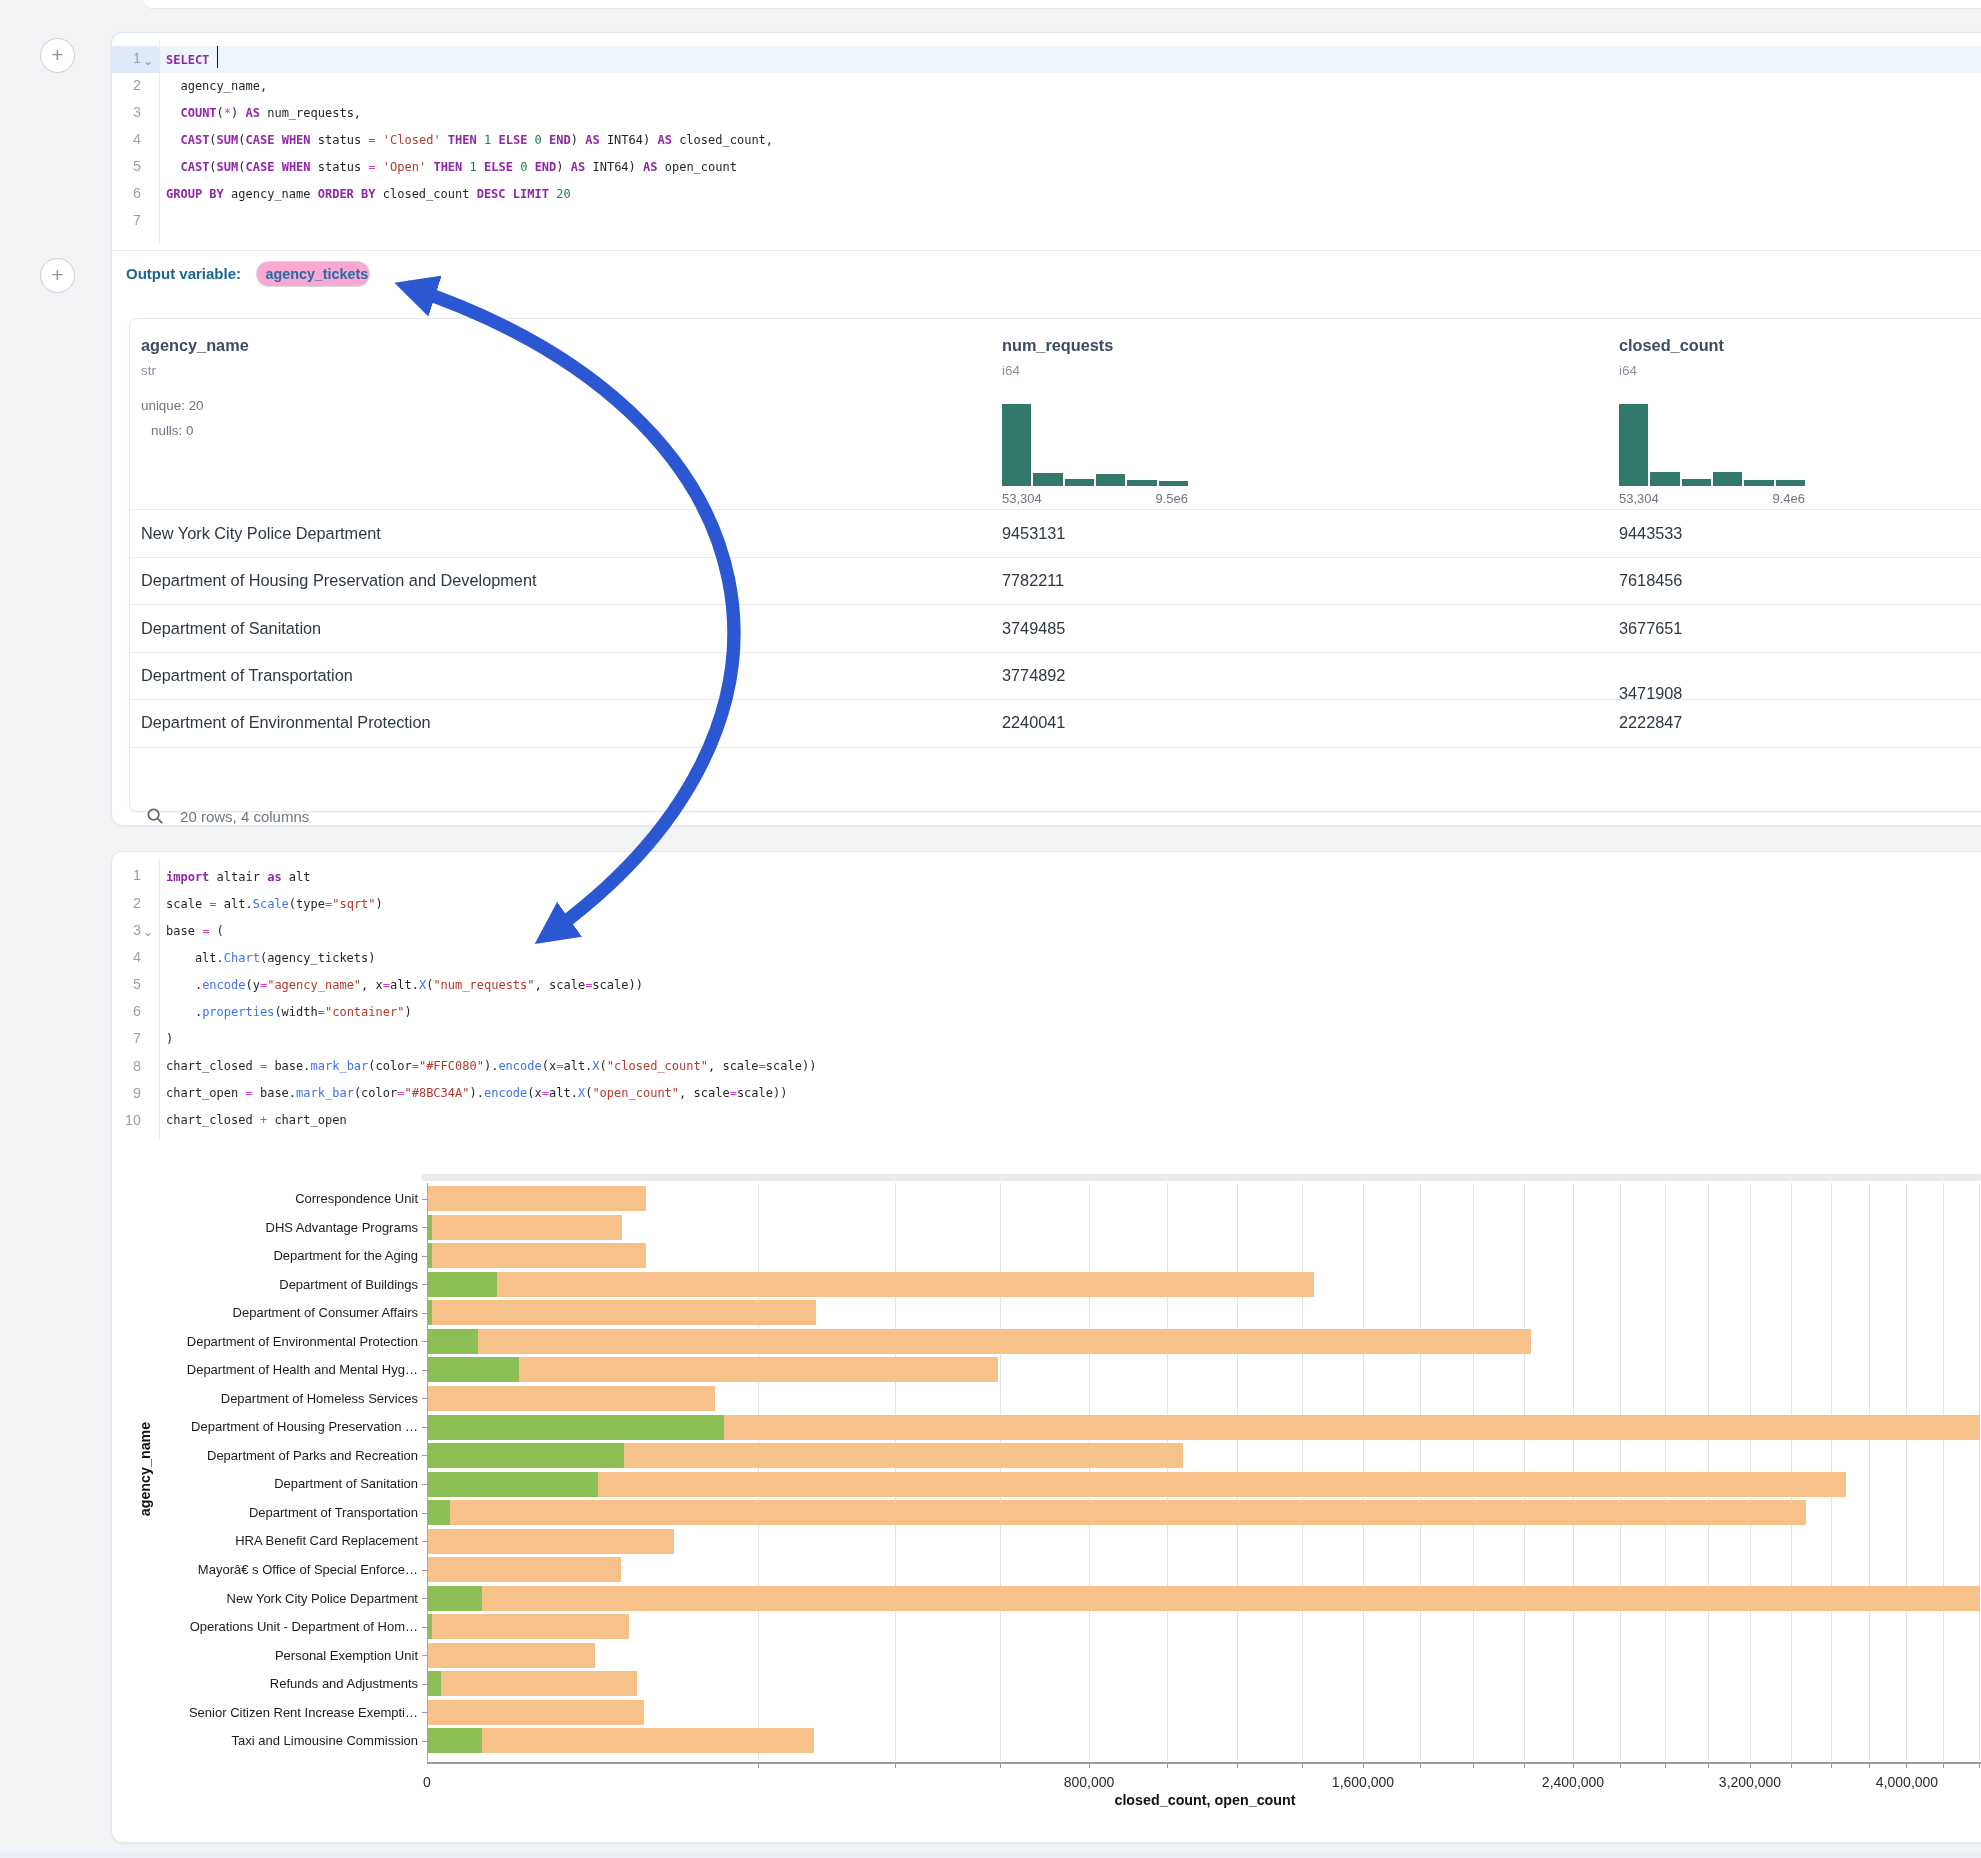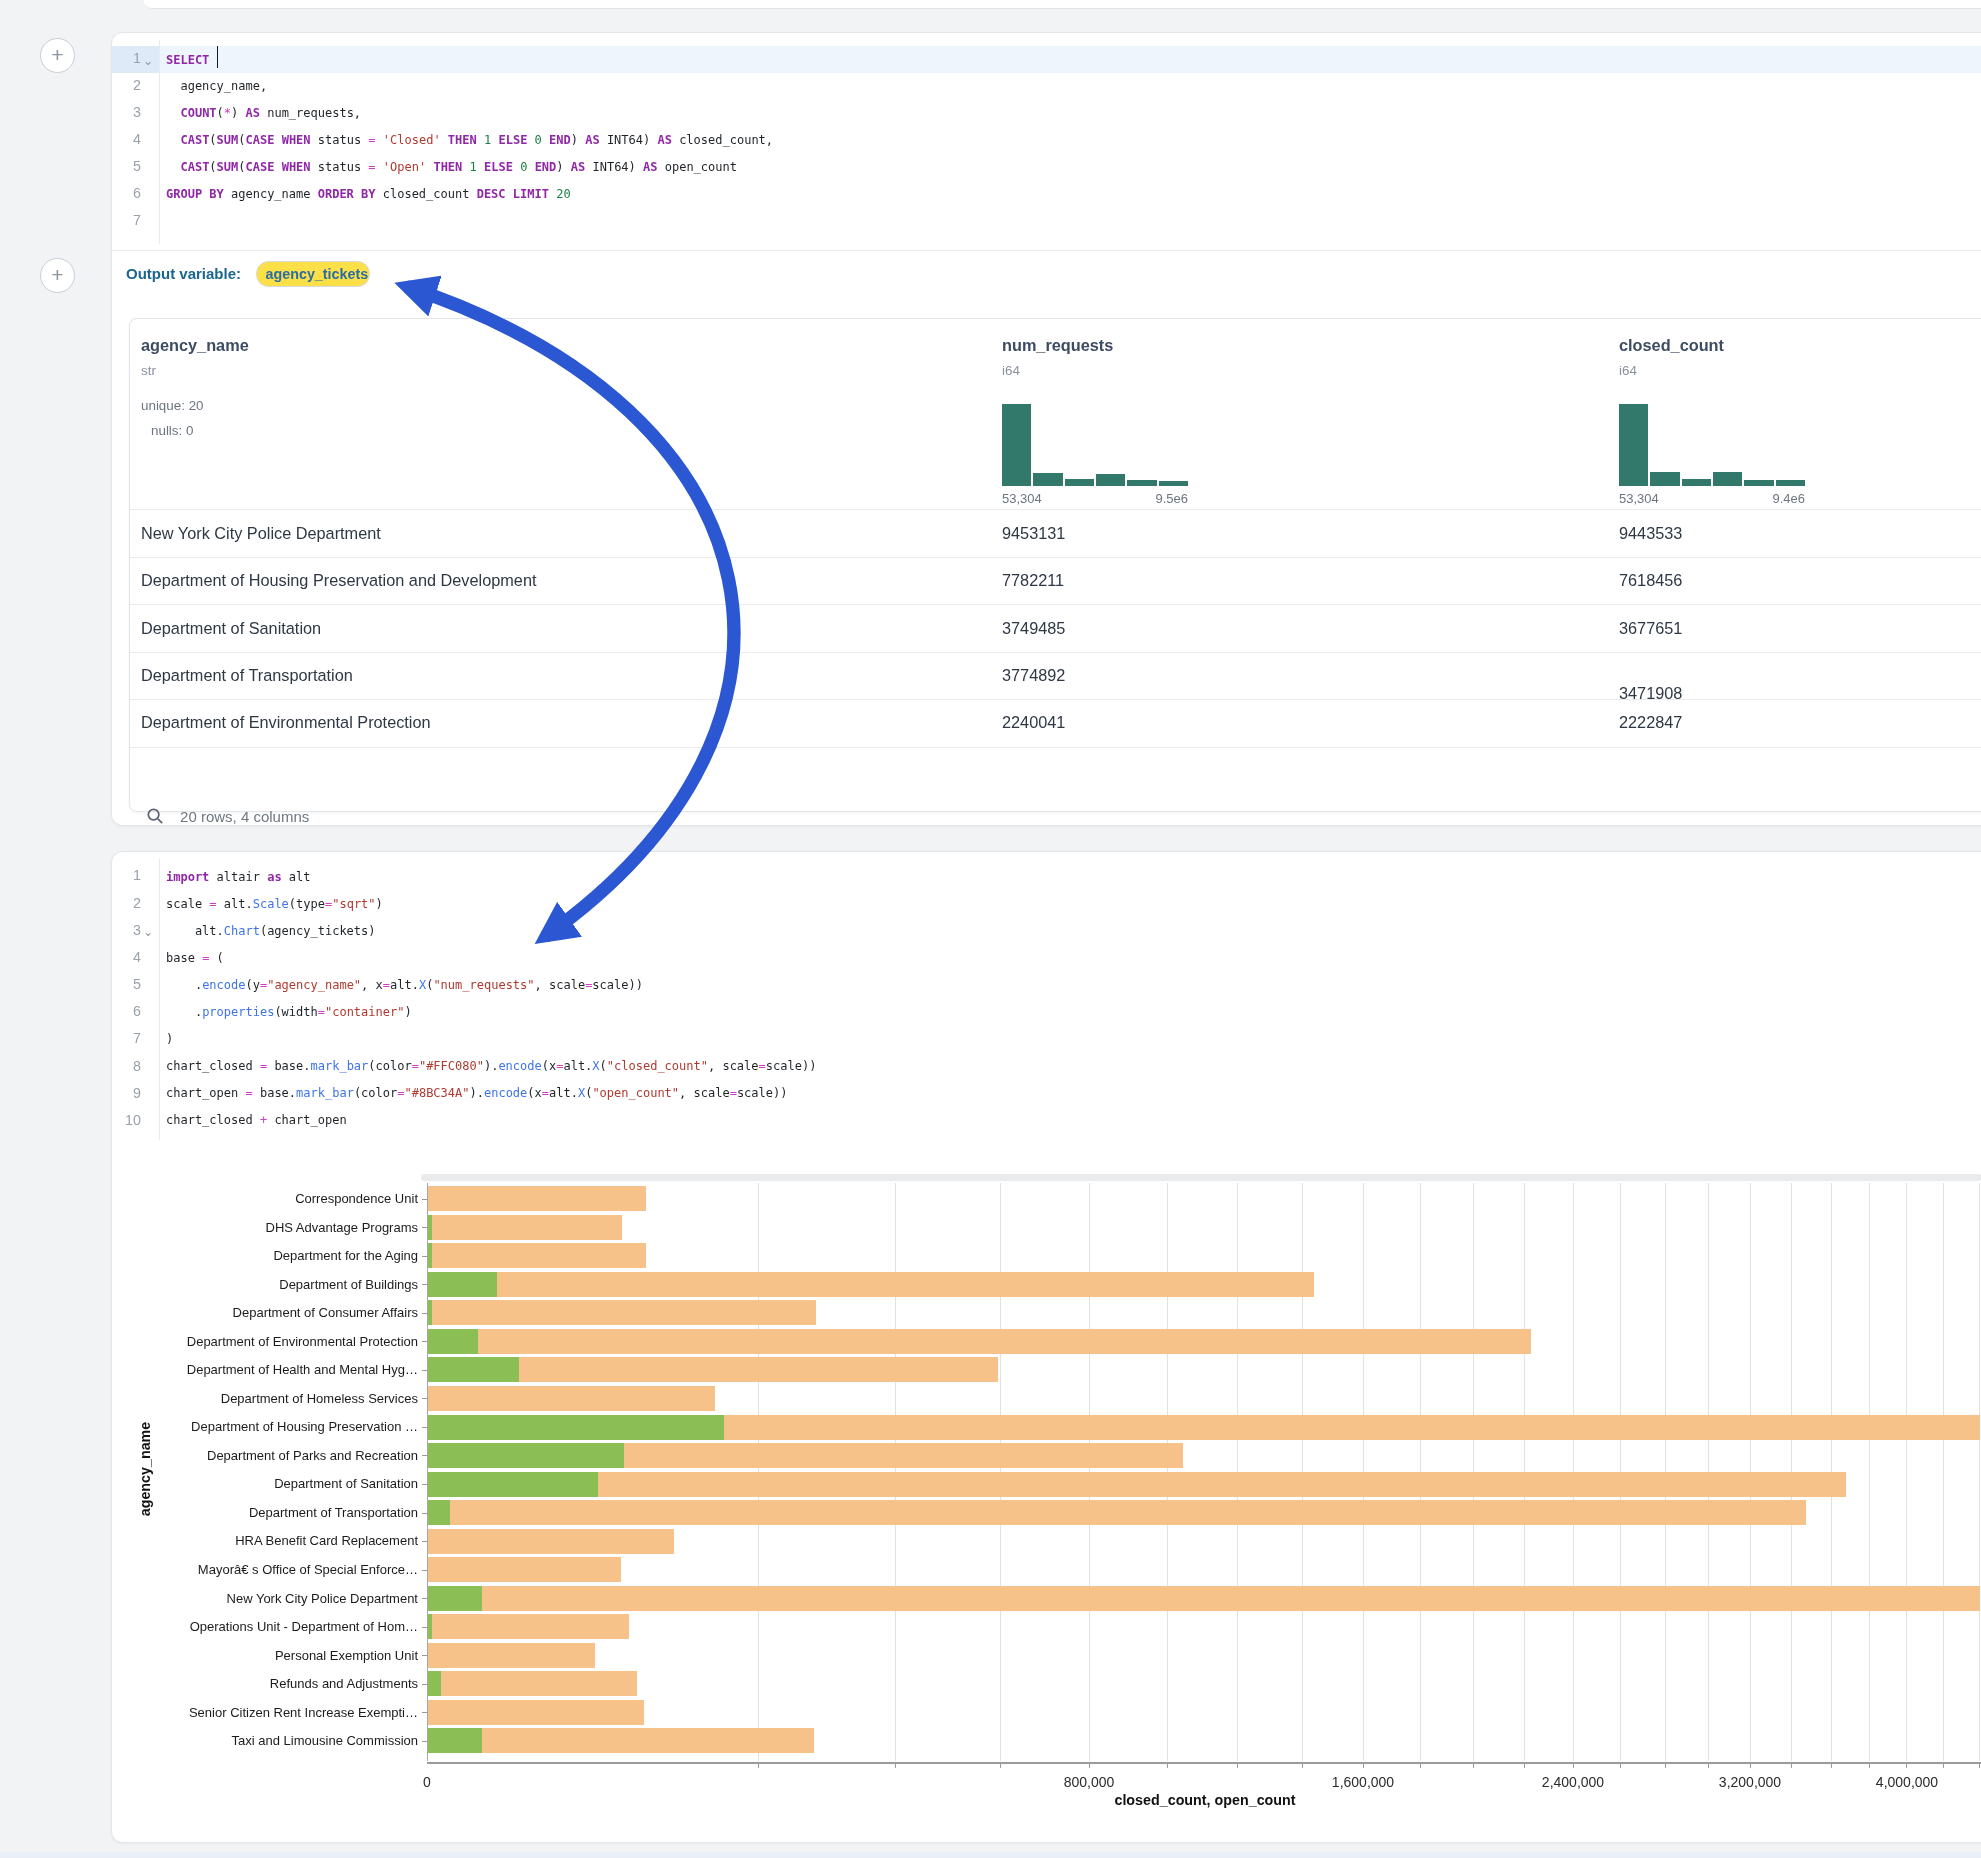--- a/index.html
+++ b/index.html
@@ -64,21 +64,21 @@
       <div class="codeline"><span class="tk-plain">  agency_name,</span></div>
       <div class="codeline"><span class="tk-plain">  </span><span class="tk-kw">COUNT</span><span class="tk-plain">(</span><span class="tk-op">*</span><span class="tk-plain">) </span><span class="tk-kw">AS</span><span class="tk-plain"> num_requests,</span></div>
       <div class="codeline"><span class="tk-plain">  </span><span class="tk-kw">CAST</span><span class="tk-plain">(</span><span class="tk-kw">SUM</span><span class="tk-plain">(</span><span class="tk-kw">CASE</span><span class="tk-plain"> </span><span class="tk-kw">WHEN</span><span class="tk-plain"> status </span><span class="tk-op">=</span><span class="tk-plain"> </span><span class="tk-str">'Closed'</span><span class="tk-plain"> </span><span class="tk-kw">THEN</span><span class="tk-plain"> </span><span class="tk-num">1</span><span class="tk-plain"> </span><span class="tk-kw">ELSE</span><span class="tk-plain"> </span><span class="tk-num">0</span><span class="tk-plain"> </span><span class="tk-kw">END</span><span class="tk-plain">) </span><span class="tk-kw">AS</span><span class="tk-plain"> INT64) </span><span class="tk-kw">AS</span><span class="tk-plain"> closed_count,</span></div>
       <div class="codeline"><span class="tk-plain">  </span><span class="tk-kw">CAST</span><span class="tk-plain">(</span><span class="tk-kw">SUM</span><span class="tk-plain">(</span><span class="tk-kw">CASE</span><span class="tk-plain"> </span><span class="tk-kw">WHEN</span><span class="tk-plain"> status </span><span class="tk-op">=</span><span class="tk-plain"> </span><span class="tk-str">'Open'</span><span class="tk-plain"> </span><span class="tk-kw">THEN</span><span class="tk-plain"> </span><span class="tk-num">1</span><span class="tk-plain"> </span><span class="tk-kw">ELSE</span><span class="tk-plain"> </span><span class="tk-num">0</span><span class="tk-plain"> </span><span class="tk-kw">END</span><span class="tk-plain">) </span><span class="tk-kw">AS</span><span class="tk-plain"> INT64) </span><span class="tk-kw">AS</span><span class="tk-plain"> open_count</span></div>
       <div class="codeline"><span class="tk-kw">GROUP BY</span><span class="tk-plain"> agency_name </span><span class="tk-kw">ORDER BY</span><span class="tk-plain"> closed_count </span><span class="tk-kw">DESC</span><span class="tk-plain"> </span><span class="tk-kw">LIMIT</span><span class="tk-plain"> </span><span class="tk-num">20</span></div>
     </div>
   <div class="fold" style="left:143px;top:53px;">⌄</div>
 
   <div class="divline" style="left:112px;top:250px;width:1900px;"></div>
   <div class="abs" style="left:126px;top:265px;font-size:15px;font-weight:bold;color:#1b6591;">Output variable:</div>
-  <div class="abs" style="left:256px;top:261px;width:112px;height:24px;border:1px solid #d6dbe2;border-radius:12.4px;background:#fde047;overflow:hidden;">
+  <div class="abs" style="left:256px;top:261px;width:112px;height:24px;border:1px solid #d6dbe2;border-radius:12.4px;background:#f9a8d4;overflow:hidden;">
     <span style="position:absolute;left:8.6px;top:3.8px;font-size:14.3px;font-weight:bold;color:#2a6da4;white-space:nowrap;">agency_tickets</span>
   </div>
 
   <div class="card" style="left:129px;top:318px;width:1884px;height:492px;border-radius:7.6px;"></div>
   <div id="table-header">
       <div class="abs colname" style="left: 141px; top: 336px;">agency_name</div>
       <div class="abs coltype" style="left: 141px; top: 363px;">str</div>
       <div class="abs colstat" style="left: 141px; top: 398px;">unique: 20</div>
       <div class="abs colstat" style="left: 151px; top: 423px;">nulls: 0</div>
       <div class="abs colname" style="left: 1002px; top: 336px;">num_requests</div>
@@ -147,22 +147,22 @@
       <div class="gutter-num" style="left: 105px; width: 36px; top: 976px;">5</div>
       <div class="gutter-num" style="left: 105px; width: 36px; top: 1003px;">6</div>
       <div class="gutter-num" style="left: 105px; width: 36px; top: 1030px;">7</div>
       <div class="gutter-num" style="left: 105px; width: 36px; top: 1058px;">8</div>
       <div class="gutter-num" style="left: 105px; width: 36px; top: 1085px;">9</div>
       <div class="gutter-num" style="left: 105px; width: 36px; top: 1112px;">10</div>
     </div>
   <div id="py-code" class="abs" style="left:166px;top:864px;">
       <div class="codeline"><span class="tk-kw">import</span><span class="tk-plain"> altair </span><span class="tk-kw">as</span><span class="tk-plain"> alt</span></div>
       <div class="codeline"><span class="tk-plain">scale </span><span class="tk-op">=</span><span class="tk-plain"> alt.</span><span class="tk-fn">Scale</span><span class="tk-plain">(type</span><span class="tk-op">=</span><span class="tk-str">"sqrt"</span><span class="tk-plain">)</span></div>
+      <div class="codeline"><span class="tk-plain">base </span><span class="tk-op">=</span><span class="tk-plain"> (</span></div>
       <div class="codeline"><span class="tk-plain">    alt.</span><span class="tk-fn">Chart</span><span class="tk-plain">(agency_tickets)</span></div>
-      <div class="codeline"><span class="tk-plain">base </span><span class="tk-op">=</span><span class="tk-plain"> (</span></div>
       <div class="codeline"><span class="tk-plain">    .</span><span class="tk-fn">encode</span><span class="tk-plain">(y</span><span class="tk-op">=</span><span class="tk-str">"agency_name"</span><span class="tk-plain">, x</span><span class="tk-op">=</span><span class="tk-plain">alt.</span><span class="tk-fn">X</span><span class="tk-plain">(</span><span class="tk-str">"num_requests"</span><span class="tk-plain">, scale</span><span class="tk-op">=</span><span class="tk-plain">scale))</span></div>
       <div class="codeline"><span class="tk-plain">    .</span><span class="tk-fn">properties</span><span class="tk-plain">(width</span><span class="tk-op">=</span><span class="tk-str">"container"</span><span class="tk-plain">)</span></div>
       <div class="codeline"><span class="tk-plain">)</span></div>
       <div class="codeline"><span class="tk-plain">chart_closed </span><span class="tk-op">=</span><span class="tk-plain"> base.</span><span class="tk-fn">mark_bar</span><span class="tk-plain">(color</span><span class="tk-op">=</span><span class="tk-str">"#FFC080"</span><span class="tk-plain">).</span><span class="tk-fn">encode</span><span class="tk-plain">(x</span><span class="tk-op">=</span><span class="tk-plain">alt.</span><span class="tk-fn">X</span><span class="tk-plain">(</span><span class="tk-str">"closed_count"</span><span class="tk-plain">, scale</span><span class="tk-op">=</span><span class="tk-plain">scale))</span></div>
       <div class="codeline"><span class="tk-plain">chart_open </span><span class="tk-op">=</span><span class="tk-plain"> base.</span><span class="tk-fn">mark_bar</span><span class="tk-plain">(color</span><span class="tk-op">=</span><span class="tk-str">"#8BC34A"</span><span class="tk-plain">).</span><span class="tk-fn">encode</span><span class="tk-plain">(x</span><span class="tk-op">=</span><span class="tk-plain">alt.</span><span class="tk-fn">X</span><span class="tk-plain">(</span><span class="tk-str">"open_count"</span><span class="tk-plain">, scale</span><span class="tk-op">=</span><span class="tk-plain">scale))</span></div>
       <div class="codeline"><span class="tk-plain">chart_closed </span><span class="tk-op">+</span><span class="tk-plain"> chart_open</span></div>
     </div>
   <div class="fold" style="left:143px;top:924px;">⌄</div>
 
   <div class="abs" style="left:421px;top:1174px;width:1561px;height:6.7px;background:#eaebed;border-radius:3.8px;"></div>

